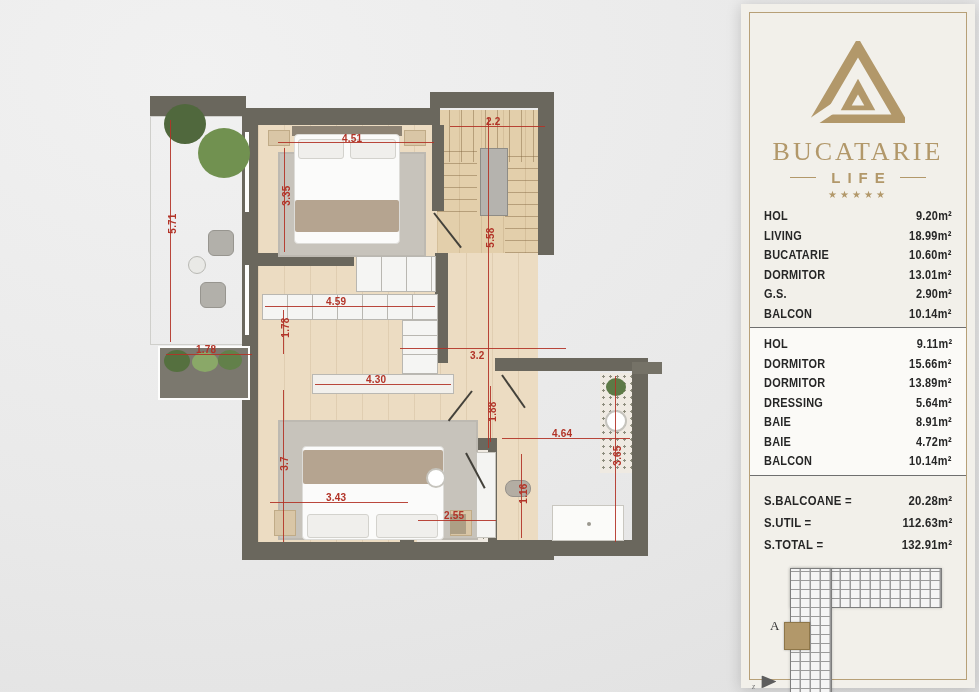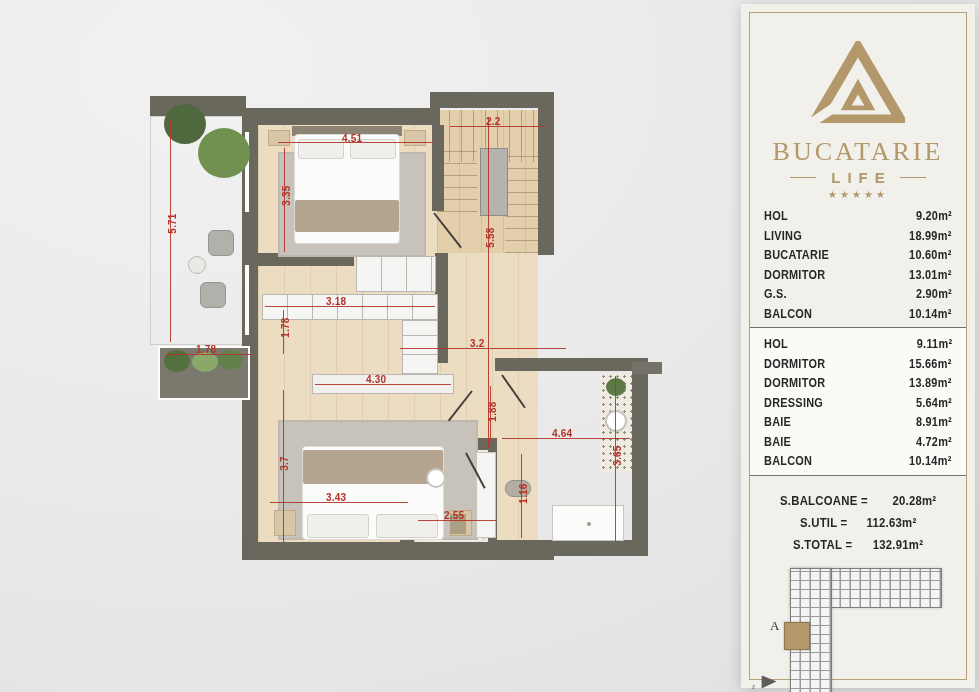--- a/index.html
+++ b/index.html
@@ -59,21 +59,21 @@
   .brand-sub{ display:flex; align-items:center; justify-content:center; gap:8px; margin-top:2px; }
   .brand-sub .rule{ width:26px; height:1px; background:#b2986a; }
   .brand-sub .life{ font-size:15px; letter-spacing:7px; color:#b2986a; font-weight:700; text-indent:7px; }
   .stars{ color:#b2986a; font-size:10px; letter-spacing:3px; margin-top:3px; }
   .rooms{ padding:6px 14px 4px 14px; }
   .row{ display:flex; justify-content:space-between; align-items:center; height:19.5px; }
   .rn{ font:700 13px "Liberation Sans",sans-serif; color:#262626; transform:scaleX(.84); transform-origin:0 50%; letter-spacing:.3px; }
   .rv{ font:700 13px "Liberation Sans",sans-serif; color:#262626; transform:scaleX(.84); transform-origin:100% 50%; letter-spacing:.3px; }
   .strip{ background:#fbfaf7; border-top:1px solid #6f6f6f; border-bottom:1px solid #6f6f6f; }
   .totals{ padding:14px 14px 0 14px; }
-  .totals .row{ height:22px;justify-content:center; }
+  .totals .row{ height:22px; }
   .totals .rn,.totals .rv{ font-size:13.5px; }
   
   .keyplan{ position:relative; height:138px; margin-top:10px; }
   .kp-grid{ position:absolute; background:#f4f4f4 ;
       background-image:
         repeating-linear-gradient(0deg, transparent 0 8px, #9a9a9a 8px 9px),
         repeating-linear-gradient(90deg, transparent 0 8px, #9a9a9a 9px 10px);
       border:1px solid #7d7d7d; box-shadow:0 0 3px rgba(0,0,0,.18); }
   .kp-top{ left:40px; top:2px; width:152px; height:40px; }
   .kp-left{ left:40px; top:2px; width:42px; height:130px; }
@@ -182,27 +182,27 @@
   <span class="dim v" style="left:12px;top:128px">5.71</span>
   <div class="dl h" style="left:128px;top:52px;width:156px"></div>
   <span class="dim" style="left:192px;top:43px">4.51</span>
   <div class="dl v" style="left:134px;top:58px;height:104px"></div>
   <span class="dim v" style="left:126px;top:100px">3.35</span>
   <div class="dl h" style="left:300px;top:36px;width:95px"></div>
   <span class="dim" style="left:336px;top:26px">2.2</span>
   <div class="dl v" style="left:338px;top:28px;height:330px"></div>
   <span class="dim v" style="left:330px;top:142px">5.58</span>
   <div class="dl h" style="left:115px;top:216px;width:170px"></div>
-  <span class="dim" style="left:176px;top:206px">3.18</span>
+  <span class="dim" style="left:176px;top:206px">4.59</span>
   <div class="dl v" style="left:133px;top:220px;height:44px"></div>
   <span class="dim v" style="left:125px;top:232px">1.78</span>
   <div class="dl h" style="left:16px;top:264px;width:86px"></div>
   <span class="dim" style="left:46px;top:254px">1.78</span>
   <div class="dl h" style="left:250px;top:258px;width:166px"></div>
-  <span class="dim" style="left:320px;top:248px">3.2</span>
+  <span class="dim" style="left:320px;top:260px">3.2</span>
   <div class="dl h" style="left:165px;top:294px;width:136px"></div>
   <span class="dim" style="left:216px;top:284px">4.30</span>
   <div class="dl v" style="left:340px;top:296px;height:56px"></div>
   <span class="dim v" style="left:332px;top:316px">1.88</span>
   <div class="dl v" style="left:133px;top:300px;height:152px"></div>
   <span class="dim v" style="left:127px;top:368px">3.7</span>
   <div class="dl h" style="left:120px;top:412px;width:138px"></div>
   <span class="dim" style="left:176px;top:402px">3.43</span>
   <div class="dl h" style="left:268px;top:430px;width:78px"></div>
   <span class="dim" style="left:294px;top:420px">2.55</span>

